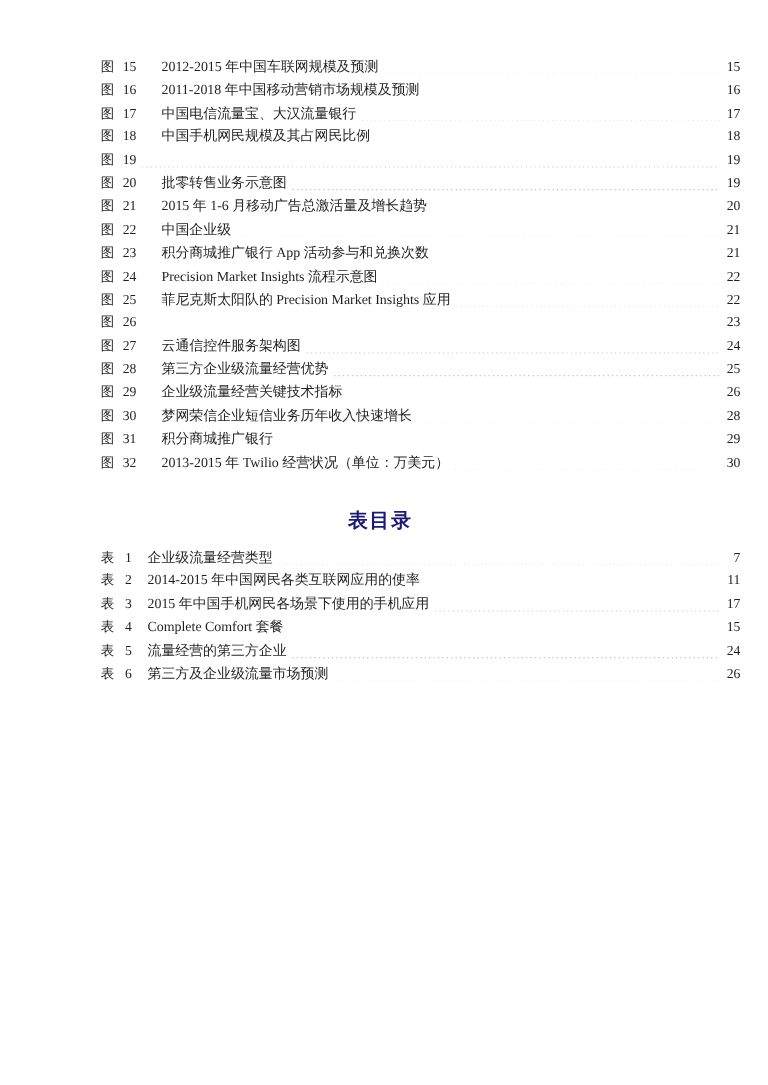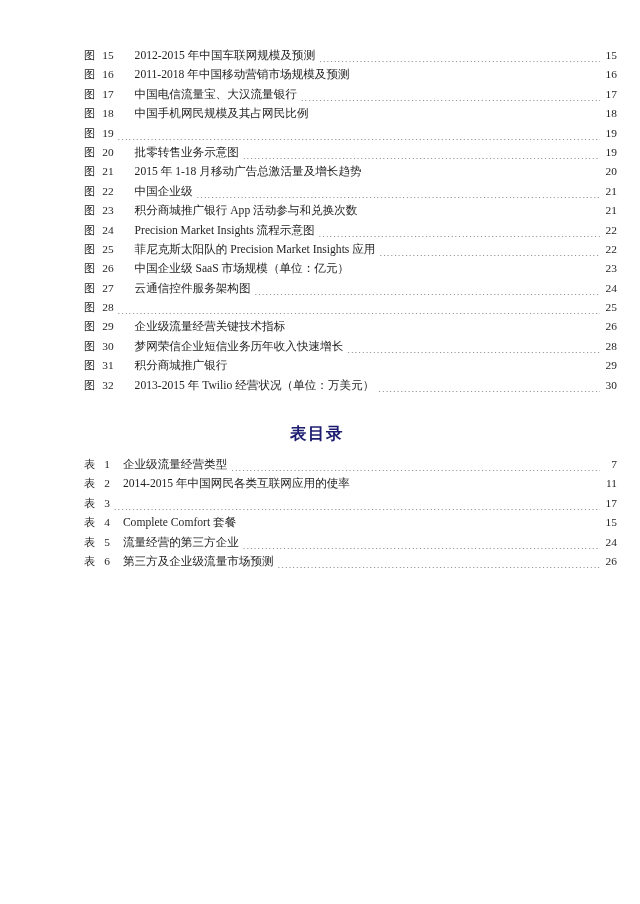--- a/index.html
+++ b/index.html
@@ -97,21 +97,21 @@
     text-align: right;
     min-width: 14px;
     font-size: 11.4px;
     color: #1f1f1f;
     padding-right: 1px;
   }
 
   
   .section-heading {
     text-align: center;
-    font-family: Liberation Serif, serif;
+    font-family: Liberation Sans, sans-serif;
     font-weight: bold;
     font-size: 16.5px;
     letter-spacing: 1.5px;
     color: #1b1b70;
     margin-top: 27px;
     margin-bottom: 0;
     line-height: 24px;
     padding-right: 6px;
   }
 
@@ -160,21 +160,21 @@
       <div class="toc-row">
         <span class="toc-kind">图</span>
         <span class="toc-num">20</span>
         <span class="toc-title">批零转售业务示意图</span>
         <span class="toc-leader"></span>
         <span class="toc-page">19</span>
       </div>
       <div class="toc-row">
         <span class="toc-kind">图</span>
         <span class="toc-num">21</span>
-        <span class="toc-title">2015 年 1-18 月移动广告总激活量及增长趋势</span>
+        <span class="toc-title">2015 年 1-6 月移动广告总激活量及增长趋势</span>
         <span class="toc-leader"></span>
         <span class="toc-page">20</span>
       </div>
       <div class="toc-row">
         <span class="toc-kind">图</span>
         <span class="toc-num">22</span>
         <span class="toc-title">中国企业级</span>
         <span class="toc-leader"></span>
         <span class="toc-page">21</span>
       </div>
@@ -195,34 +195,34 @@
       <div class="toc-row">
         <span class="toc-kind">图</span>
         <span class="toc-num">25</span>
         <span class="toc-title">菲尼克斯太阳队的 Precision Market Insights 应用</span>
         <span class="toc-leader"></span>
         <span class="toc-page">22</span>
       </div>
       <div class="toc-row">
         <span class="toc-kind">图</span>
         <span class="toc-num">26</span>
-        <span class="toc-title">中国企业级 SaaS 市场规模（单位：亿元）</span>
         <span class="toc-leader"></span>
         <span class="toc-page">23</span>
       </div>
       <div class="toc-row">
         <span class="toc-kind">图</span>
         <span class="toc-num">27</span>
         <span class="toc-title">云通信控件服务架构图</span>
         <span class="toc-leader"></span>
         <span class="toc-page">24</span>
       </div>
       <div class="toc-row">
         <span class="toc-kind">图</span>
         <span class="toc-num">28</span>
+        <span class="toc-title">第三方企业级流量经营优势</span>
         <span class="toc-leader"></span>
         <span class="toc-page">25</span>
       </div>
       <div class="toc-row">
         <span class="toc-kind">图</span>
         <span class="toc-num">29</span>
         <span class="toc-title">企业级流量经营关键技术指标</span>
         <span class="toc-leader"></span>
         <span class="toc-page">26</span>
       </div>
@@ -262,20 +262,21 @@
       <div class="toc-row">
         <span class="toc-kind">表</span>
         <span class="toc-num">2</span>
         <span class="toc-title">2014-2015 年中国网民各类互联网应用的使率</span>
         <span class="toc-leader"></span>
         <span class="toc-page">11</span>
       </div>
       <div class="toc-row">
         <span class="toc-kind">表</span>
         <span class="toc-num">3</span>
+        <span class="toc-title">2015 年中国手机网民各场景下使用的手机应用</span>
         <span class="toc-leader"></span>
         <span class="toc-page">17</span>
       </div>
       <div class="toc-row">
         <span class="toc-kind">表</span>
         <span class="toc-num">4</span>
         <span class="toc-title">Complete Comfort 套餐</span>
         <span class="toc-leader"></span>
         <span class="toc-page">15</span>
       </div>

